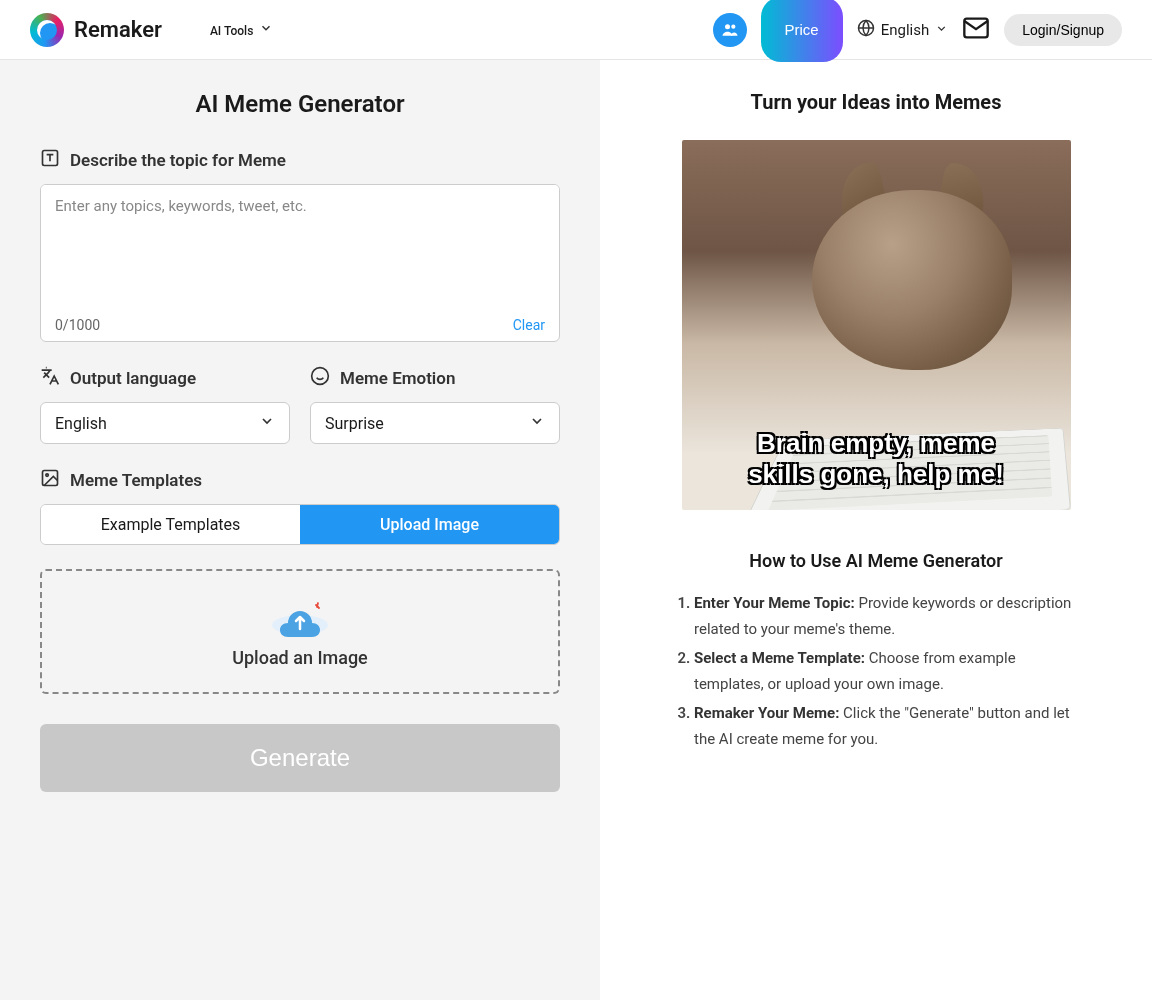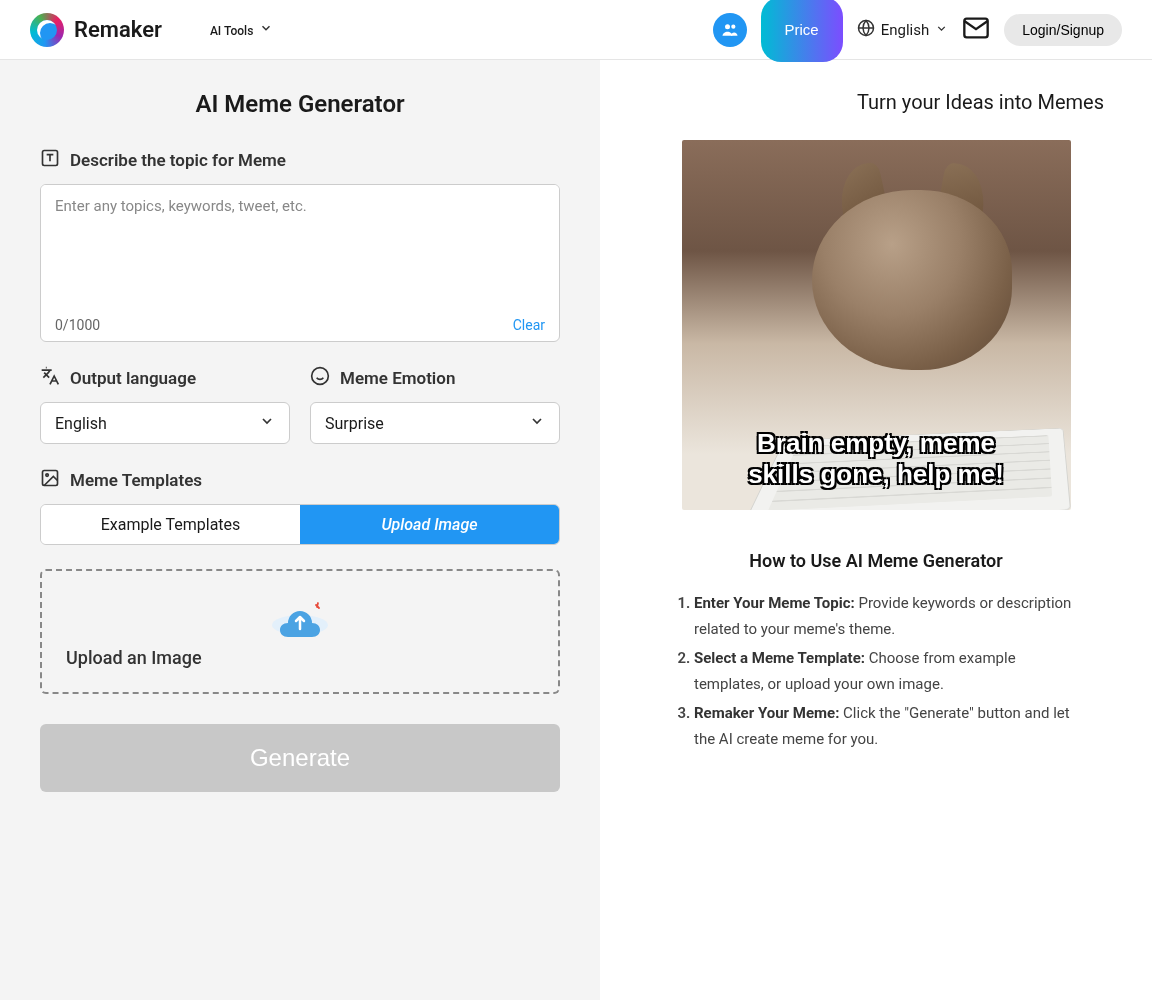--- a/index.html
+++ b/index.html
@@ -33,29 +33,29 @@
     .textarea-footer { display: flex; justify-content: space-between; padding: 8px 14px; color: #666; font-size: 14px; }
     .clear-link { color: #2196f3; cursor: pointer; margin-left: 12px; }
     
     .two-col { display: flex; gap: 20px; margin-bottom: 24px; }
     .col { flex: 1; }
     .select-box { background: white; border: 1px solid #ccc; border-radius: 6px; padding: 10px 14px; display: flex; justify-content: space-between; align-items: center; font-size: 16px; cursor: pointer; }
     
     .templates-sec { margin-bottom: 24px; }
     .tab-row { display: flex; border: 1px solid #ccc; border-radius: 6px; overflow: hidden; margin-bottom: 24px; }
     .tab { flex: 1; text-align: center; padding: 10px; font-size: 16px; cursor: pointer; background: white; }
-    .tab.active { background: #2196f3; color: white; font-weight: 500; font-style: italic; }
-    
-    .upload-zone { border: 2px dashed #888; border-radius: 6px; padding: 24px; cursor: pointer; margin-bottom: 30px; }
+    .tab.active { background: #2196f3; color: white; font-weight: 500; }
+    
+    .upload-zone { border: 2px dashed #888; border-radius: 6px; padding: 24px; text-align: center; cursor: pointer; margin-bottom: 30px; }
     .upload-cloud { display: flex; justify-content: center; margin-bottom: 8px; }
     .upload-label { font-size: 18px; font-weight: 500; color: #333; }
     
     .generate-btn { width: 100%; padding: 20px; background: #c8c8c8; color: white; border: none; border-radius: 6px; font-size: 24px; font-weight: 500; cursor: pointer; }
     
-    .right-title { font-size: 20px; font-weight: 400; text-align: right; margin-bottom: 26px; }
+    .right-title { font-size: 20px; font-weight: 700; text-align: center; margin-bottom: 26px; }
     .meme-preview { width: 389px; height: 370px; margin: 0 auto 40px; background: linear-gradient(180deg, #8a6d5a 0%, #6e5545 30%, #c9b8a5 55%, #ebe5dc 85%); border-radius: 2px; position: relative; overflow: hidden; }
     .cat-shape { position: absolute; top: 50px; left: 130px; width: 200px; height: 180px; background: radial-gradient(ellipse at 40% 30%, #b8a088 0%, #9a8068 40%, #7a6048 70%, #5a4432 100%); border-radius: 55% 50% 50% 55%; filter: blur(0.7px); }
     .cat-ear { position: absolute; top: 25px; width: 45px; height: 65px; background: linear-gradient(160deg, #8a7056, #6a5038); }
     .cat-ear.e1 { left: 158px; border-radius: 70% 20% 0 0; transform: rotate(-12deg); }
     .cat-ear.e2 { left: 258px; border-radius: 20% 70% 0 0; transform: rotate(10deg); }
     .keyboard { position: absolute; bottom: 0; right: 0; width: 320px; height: 130px; background: #f2f2f0; transform: perspective(500px) rotateX(42deg) rotateZ(-4deg); transform-origin: bottom right; border-radius: 6px; box-shadow: inset 0 0 0 1px #d4d4d0; }
     .kb-keys { position: absolute; top: 12px; left: 18px; right: 18px; bottom: 20px; background: repeating-linear-gradient(0deg, #eaeae6 0px, #eaeae6 12px, #d8d8d4 12px, #d8d8d4 14px), repeating-linear-gradient(90deg, #eaeae6 0px, #eaeae6 16px, #d8d8d4 16px, #d8d8d4 18px); border-radius: 3px; }
     .meme-text { position: absolute; bottom: 20px; left: 0; right: 0; text-align: center; color: white; font-family: Impact, sans-serif; font-size: 26px; font-weight: bold; text-shadow: -2px -2px 0 #000, 2px -2px 0 #000, -2px 2px 0 #000, 2px 2px 0 #000; line-height: 1.2; padding: 0 30px; }
     
     .howto-title { font-size: 18px; font-weight: 600; text-align: center; margin-bottom: 20px; }

